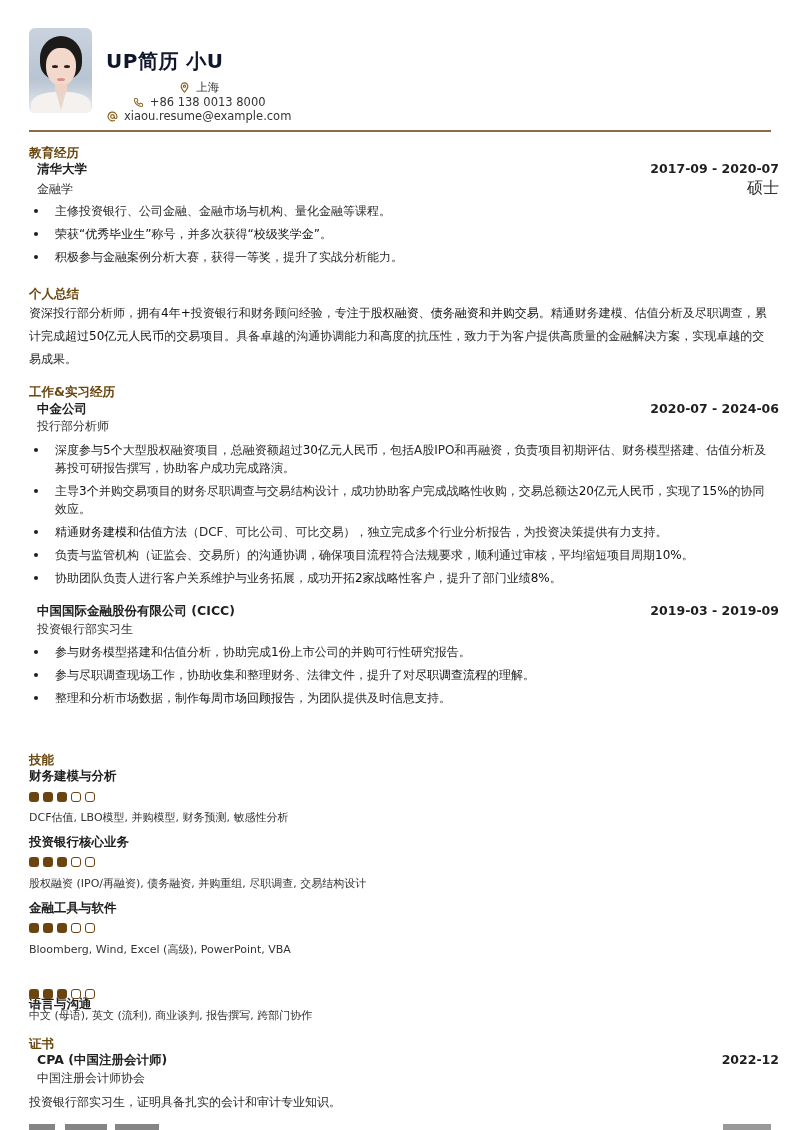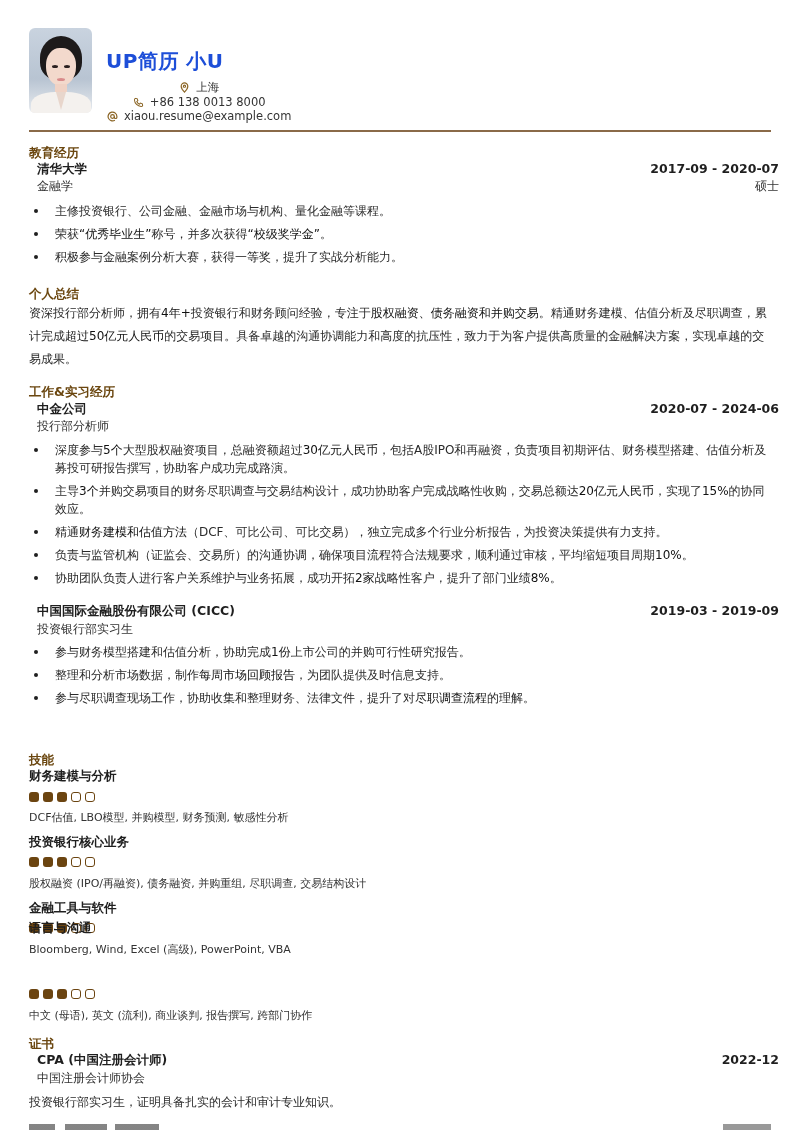--- a/index.html
+++ b/index.html
@@ -13,34 +13,34 @@
              background: linear-gradient(180deg, #c9d3df 0%, #b8c4d2 60%, #e9ecf0 100%); }
     .photo .hair { position: absolute; left: 11px; top: 8px; width: 42px; height: 44px; border-radius: 50% 50% 40% 40%; background: #1d1a1a; }
     .photo .face { position: absolute; left: 17px; top: 20px; width: 30px; height: 38px; border-radius: 45% 45% 50% 50%; background: #f3d9cc; }
     .photo .eye { position: absolute; top: 37px; width: 6px; height: 3px; border-radius: 50%; background: #2a2020; }
     .photo .eye.l { left: 23px; } .photo .eye.r { left: 35px; }
     .photo .lips { position: absolute; left: 28px; top: 50px; width: 8px; height: 3px; border-radius: 50%; background: #d98a8a; }
     .photo .neck { position: absolute; left: 26px; top: 56px; width: 12px; height: 12px; background: #f0d2c4; }
     .photo .suit { position: absolute; left: 2px; top: 64px; width: 60px; height: 30px; border-radius: 40% 40% 0 0; background: #f4f1ee; }
     .photo .collar { position: absolute; left: 27px; top: 64px; width: 10px; height: 18px; background: #e8d6cc; clip-path: polygon(0 0,100% 0,50% 100%); }
 
-    .name { position: absolute; left: 77px; top: 20px; font-size: 20px; font-weight: bold; color: #1d4ed8; letter-spacing: 0.5px; }
+    .name { position: absolute; left: 77px; top: 20px; font-size: 20px; font-weight: bold; color: #0f172a; letter-spacing: 0.5px; }
     .contacts { position: absolute; left: 78px; top: 52px; display: flex; align-items: center; font-size: 11.5px; color: #333; white-space: nowrap; flex-direction: column; }
     .contact { display: flex; align-items: center; margin-right: 10px; }
     .contact svg { width: 11px; height: 11px; margin-right: 6px; }
 
     .rule { position: absolute; left: 0; top: 130px; width: 742px; height: 1.5px; background: #8a6a48; }
 
     
     .section-title { position: absolute; left: 0; font-size: 12.5px; font-weight: bold; color: #6b4710; }
     .row { position: absolute; left: 0; width: 742px; display: flex; justify-content: space-between; align-items: baseline; margin-left: 8px; }
     .org { font-size: 12.5px; font-weight: bold; color: #1f1f1f; }
     .date { font-size: 12.5px; font-weight: bold; color: #1f1f1f; }
     .sub { font-size: 12px; color: #333; }
-    .degree { font-size: 12px; color: #333; }
+    .degree { font-size: 16px; color: #333; }
 
     ul.bullets { position: absolute; left: 0; width: 742px; list-style: none; }
     ul.bullets li { position: relative; padding-left: 26px; font-size: 12px; line-height: 18px; color: #2a2a2a; margin-bottom: 5px; }
     ul.bullets li::before { content: ""; position: absolute; left: 5px; top: 7px; width: 4px; height: 4px; border-radius: 50%; background: #1f1f1f; }
     b { font-weight: normal; color: #111; }
 
     .para { position: absolute; left: 0; width: 742px; font-size: 12px; line-height: 23px; color: #2a2a2a; }
 
     .skill-name { position: absolute; left: 0; font-size: 12.5px; font-weight: bold; color: #1f1f1f; }
     .dots { position: absolute; left: 0; display: flex; }
@@ -133,22 +133,22 @@
 
   <div class="row" style="top:603px">
     <span class="org">中国国际金融股份有限公司 (CICC)</span>
     <span class="date">2019-03 - 2019-09</span>
   </div>
   <div class="row" style="top:621px">
     <span class="sub">投资银行部实习生</span>
   </div>
   <ul class="bullets" style="top:643px">
     <li><span>参与财务模型搭建和估值分析，协助完成</span><b>1份</b><span>上市公司的并购可行性研究报告。</span></li>
+    <li><span>参与尽职调查现场工作，协助收集和整理财务、法律文件，提升了对</span><b>尽职调查流程</b><span>的理解。</span></li>
     <li><span>整理和分析市场数据，制作</span><b>每周市场回顾报告</b><span>，为团队提供及时信息支持。</span></li>
-    <li><span>参与尽职调查现场工作，协助收集和整理财务、法律文件，提升了对</span><b>尽职调查流程</b><span>的理解。</span></li>
   </ul>
 
   <div class="section-title" style="top:752px">技能</div>
 
   <div class="skill-name" style="top:768px">财务建模与分析</div>
   <div class="dots" style="top:792px">
     <span class="dot on"></span>
       <span class="dot on"></span>
       <span class="dot on"></span>
       <span class="dot off"></span>
@@ -169,21 +169,21 @@
   <div class="skill-name" style="top:900px">金融工具与软件</div>
   <div class="dots" style="top:923px">
     <span class="dot on"></span>
       <span class="dot on"></span>
       <span class="dot on"></span>
       <span class="dot off"></span>
       <span class="dot off"></span>
   </div>
   <div class="skill-desc" style="top:942px">Bloomberg, Wind, Excel (高级), PowerPoint, VBA</div>
 
-  <div class="skill-name" style="top:920px">语言与沟通</div>
+  <div class="skill-name" style="top:996px">语言与沟通</div>
   <div class="dots" style="top:989px">
     <span class="dot on"></span>
       <span class="dot on"></span>
       <span class="dot on"></span>
       <span class="dot off"></span>
       <span class="dot off"></span>
   </div>
   <div class="skill-desc" style="top:1008px">中文 (母语), 英文 (流利), 商业谈判, 报告撰写, 跨部门协作</div>
 
   <div class="section-title" style="top:1036px">证书</div>

